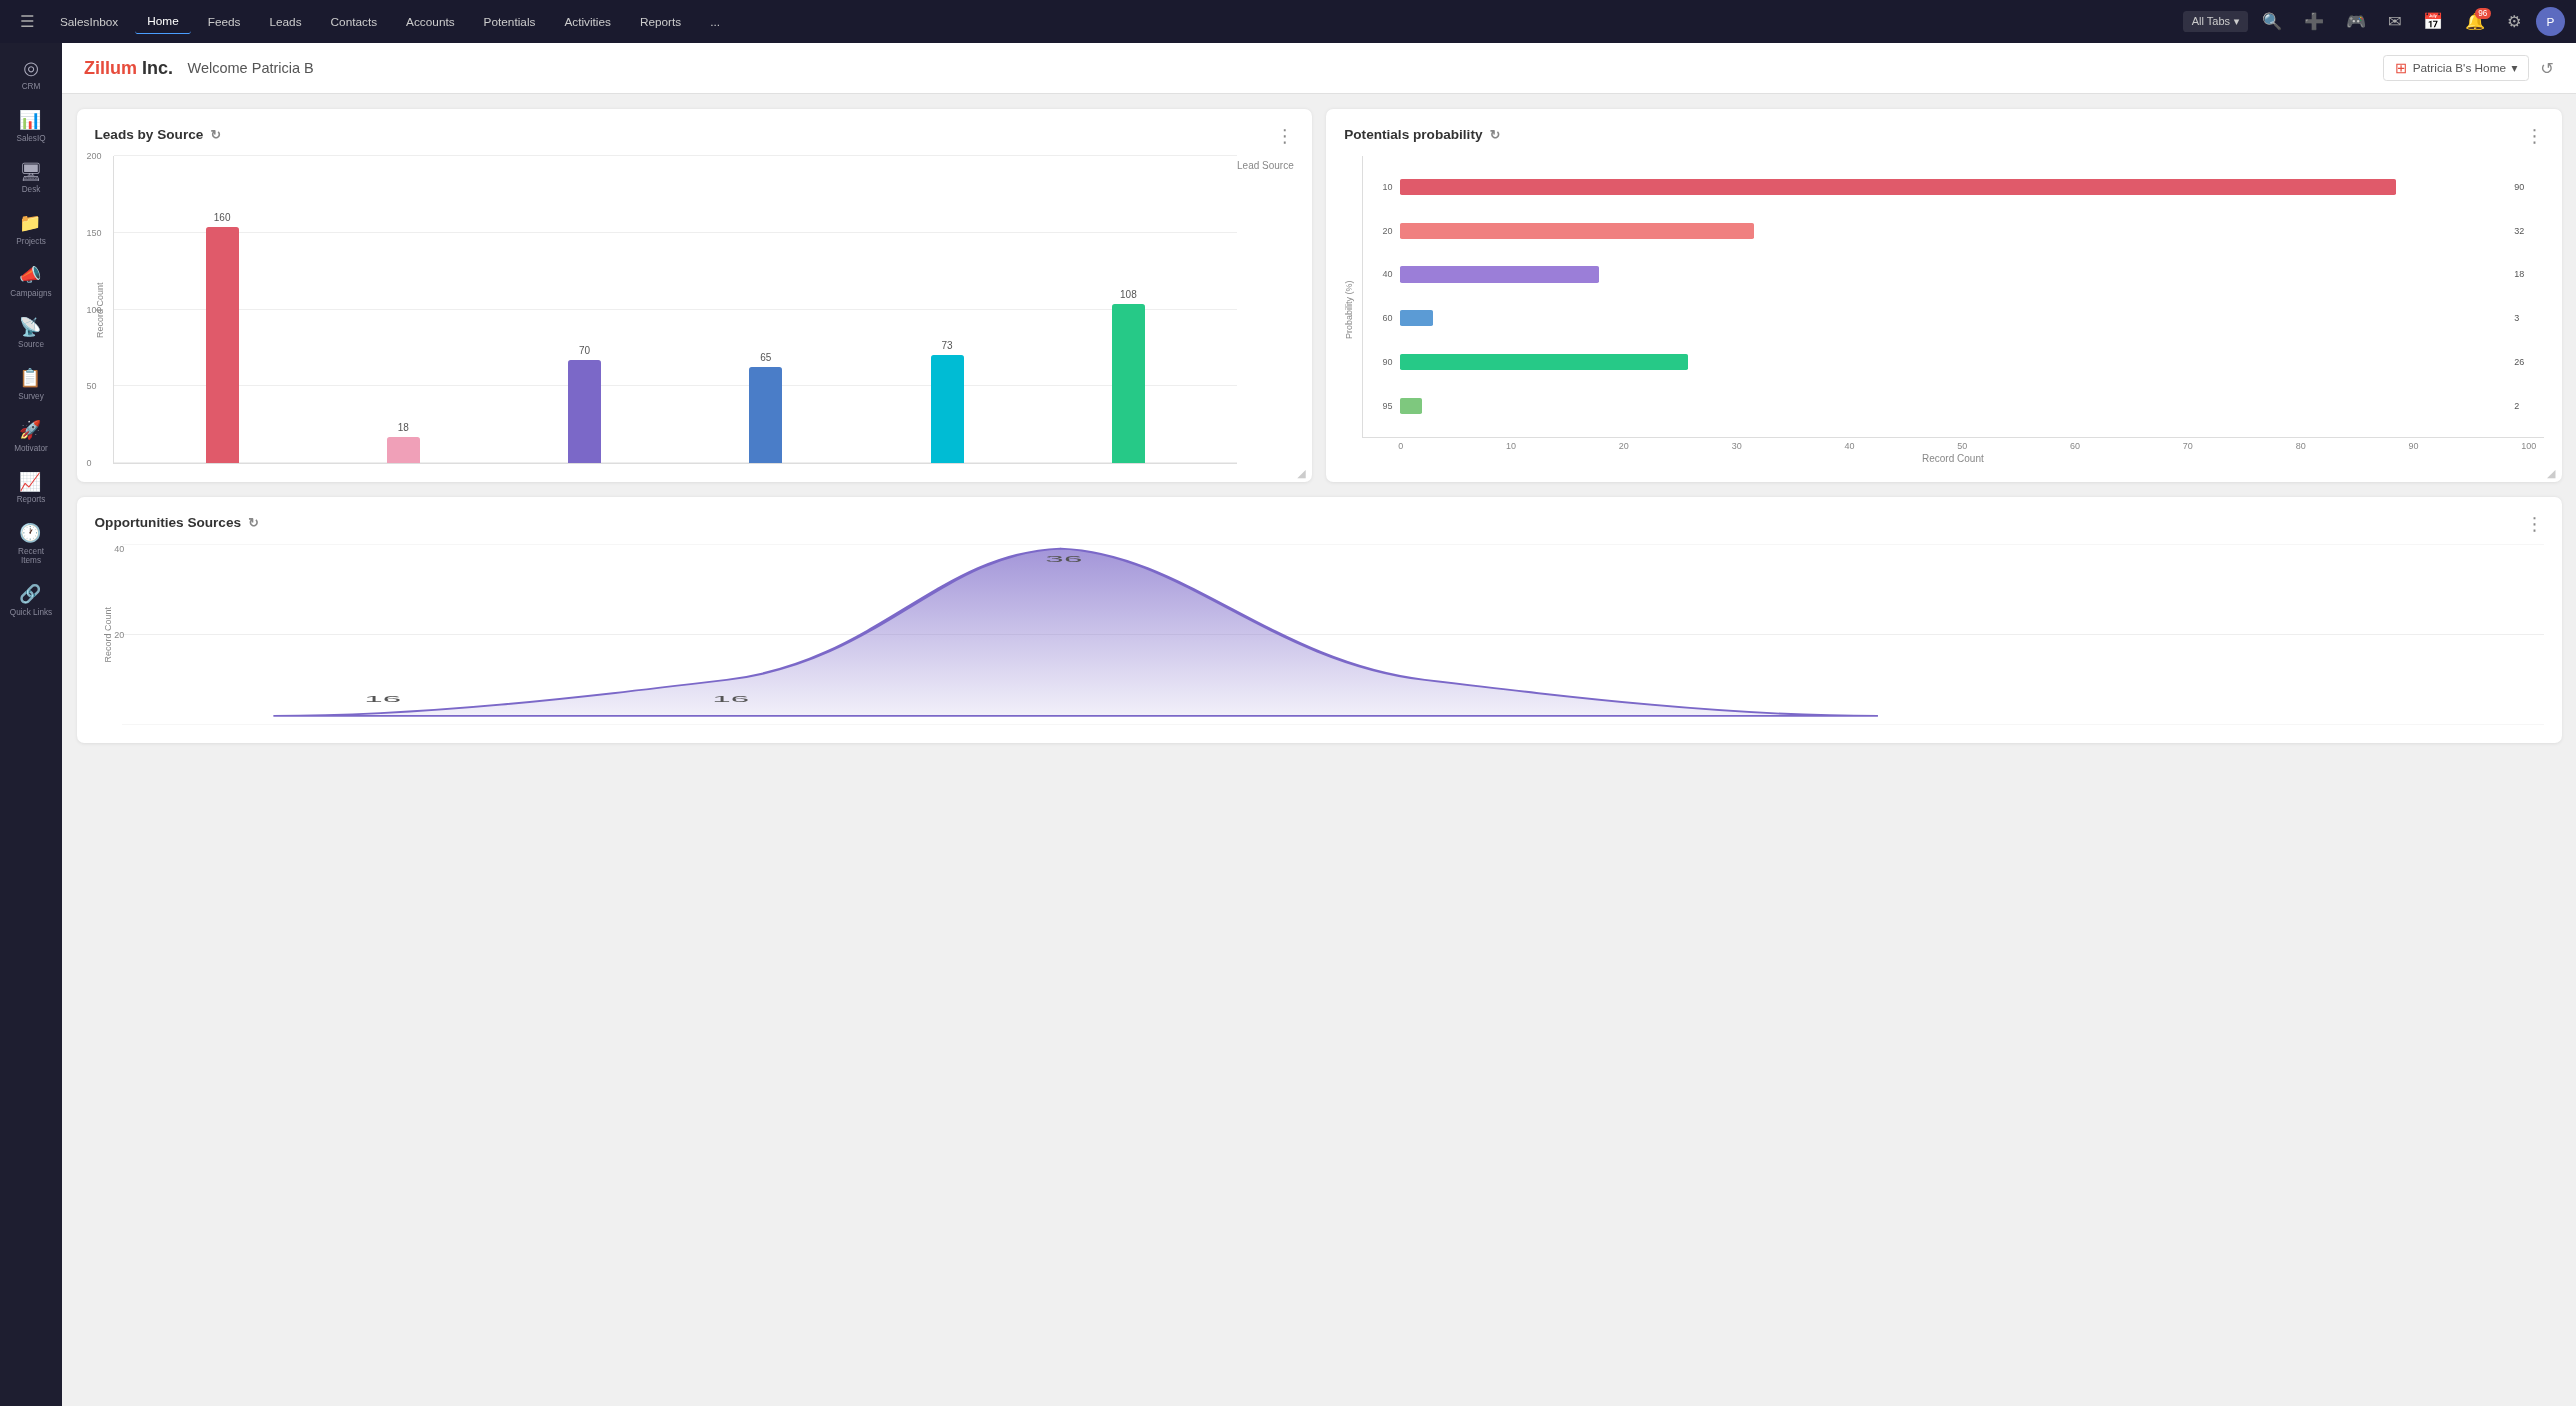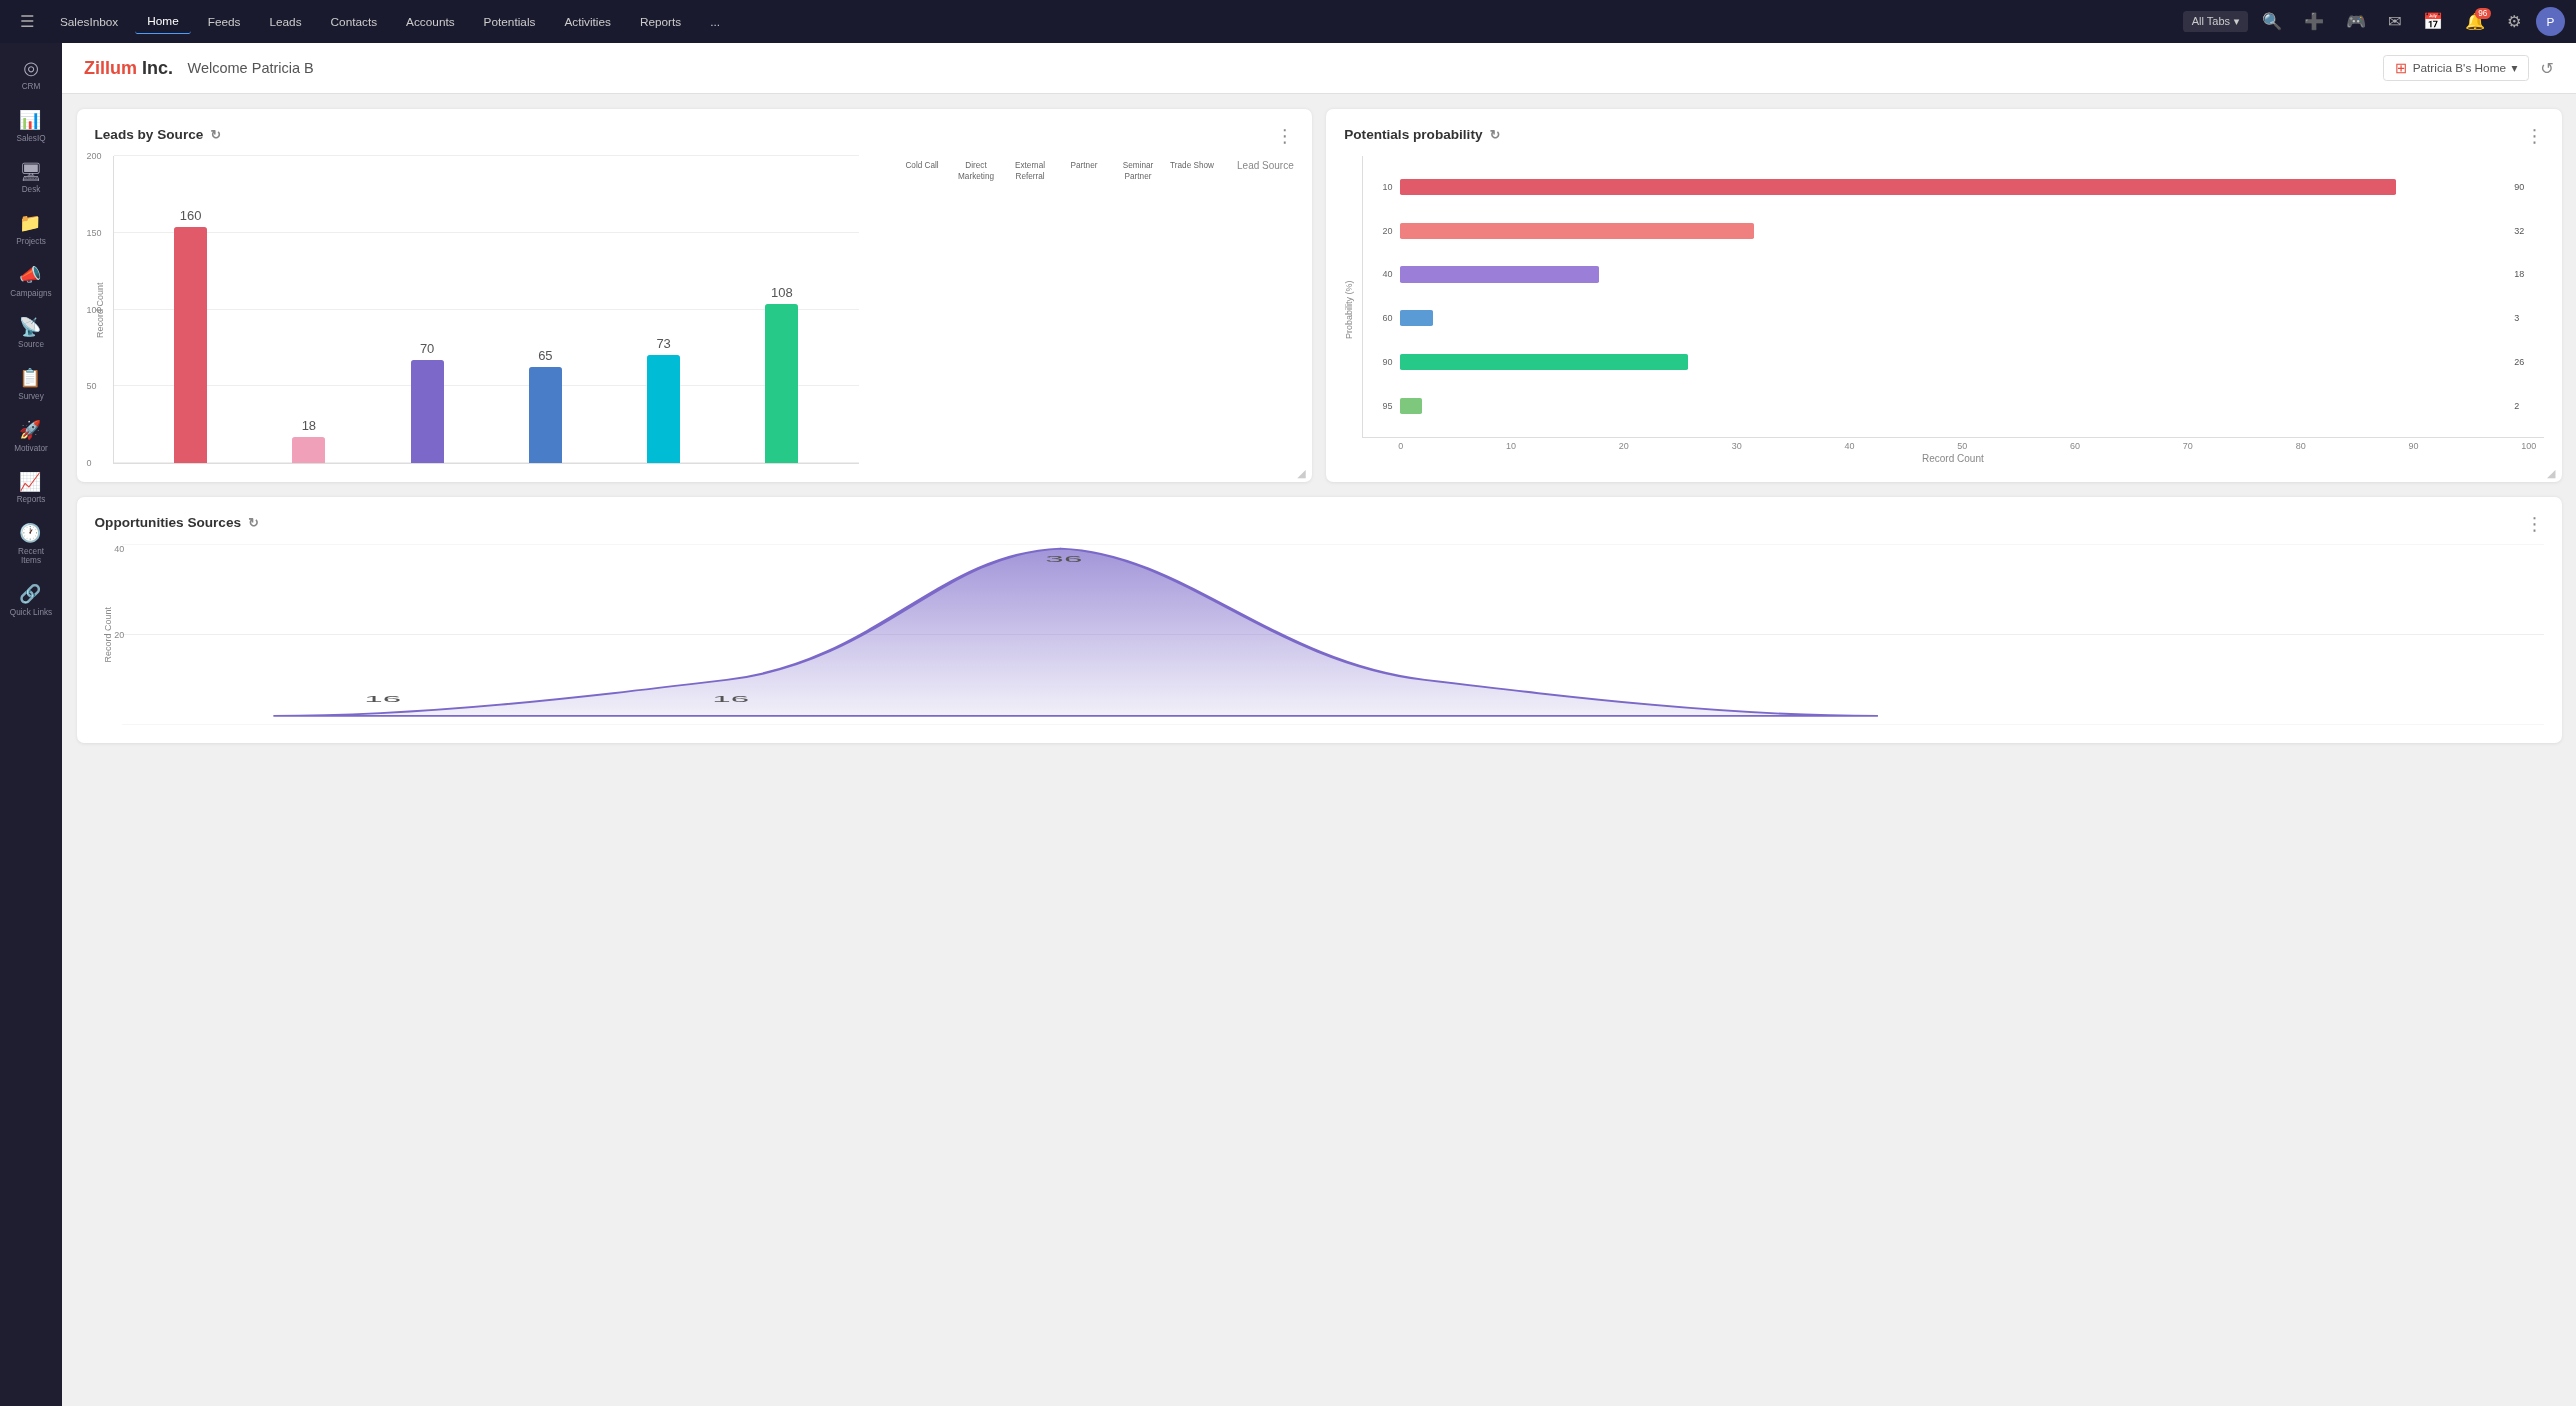--- a/index.html
+++ b/index.html
@@ -235,21 +235,21 @@
       justify-content: space-around;
       padding: 0 18px;
     }
     .bar-group {
       display: flex;
       flex-direction: column;
       align-items: center;
       gap: 3.6px;
     }
     .bar-value {
-      font-size: 13px;
+      font-size: 10px;
       color: #555;
       text-align: right;
     }
     .bar-rect {
       width: 33px;
       border-radius: 2.7px 2.7px 0 0;
     }
     .x-axis-labels {
       display: flex;
       justify-content: space-around;
@@ -493,28 +493,20 @@
                 </div>
                 <div class="bar-group">
                   <span class="bar-value">73</span>
                   <div class="bar-rect" style="height:108px;background:#00bcd4;"></div>
                 </div>
                 <div class="bar-group">
                   <span class="bar-value">108</span>
                   <div class="bar-rect" style="height:159px;background:#26c987;"></div>
                 </div>
               </div>
-            </div>
-            <div class="x-axis-labels">
-              <span class="x-label">Cold Call</span>
-              <span class="x-label">Direct Marketing</span>
-              <span class="x-label">External Referral</span>
-              <span class="x-label">Partner</span>
-              <span class="x-label">Seminar Partner</span>
-              <span class="x-label">Trade Show</span>
             </div>
             <div class="x-axis-title">Lead Source</div>
           </div>
         </div>
         <div class="resize-handle">◢</div>
       </div>
 
       <div class="chart-card">
         <div class="chart-title">
           <span>Potentials probability</span>

